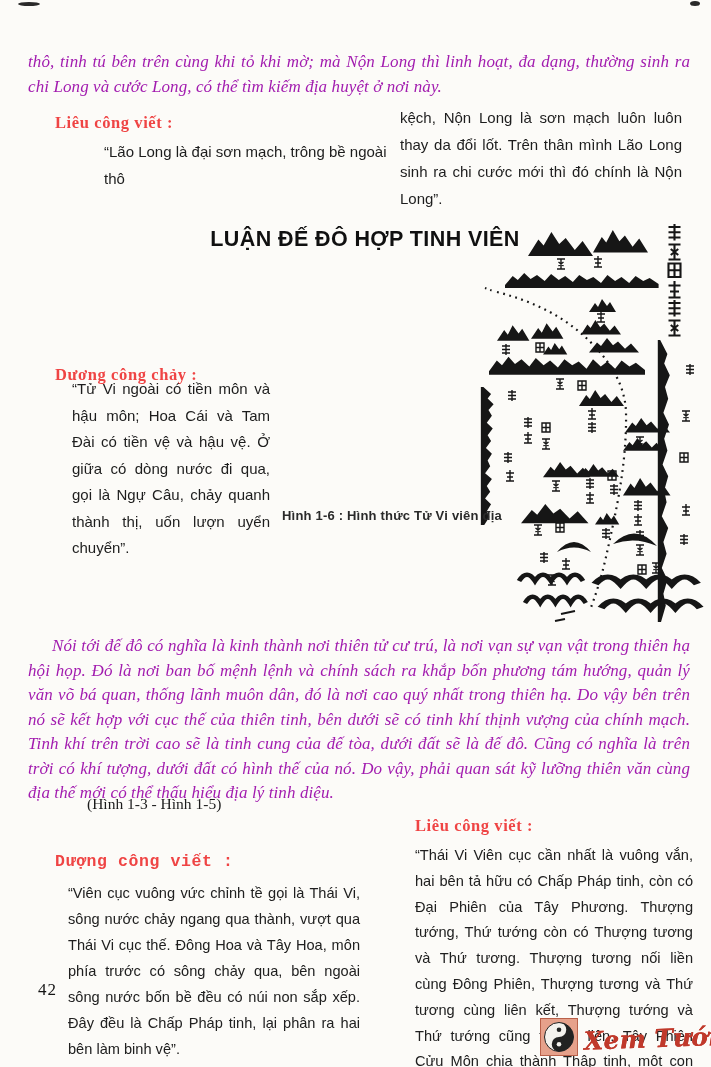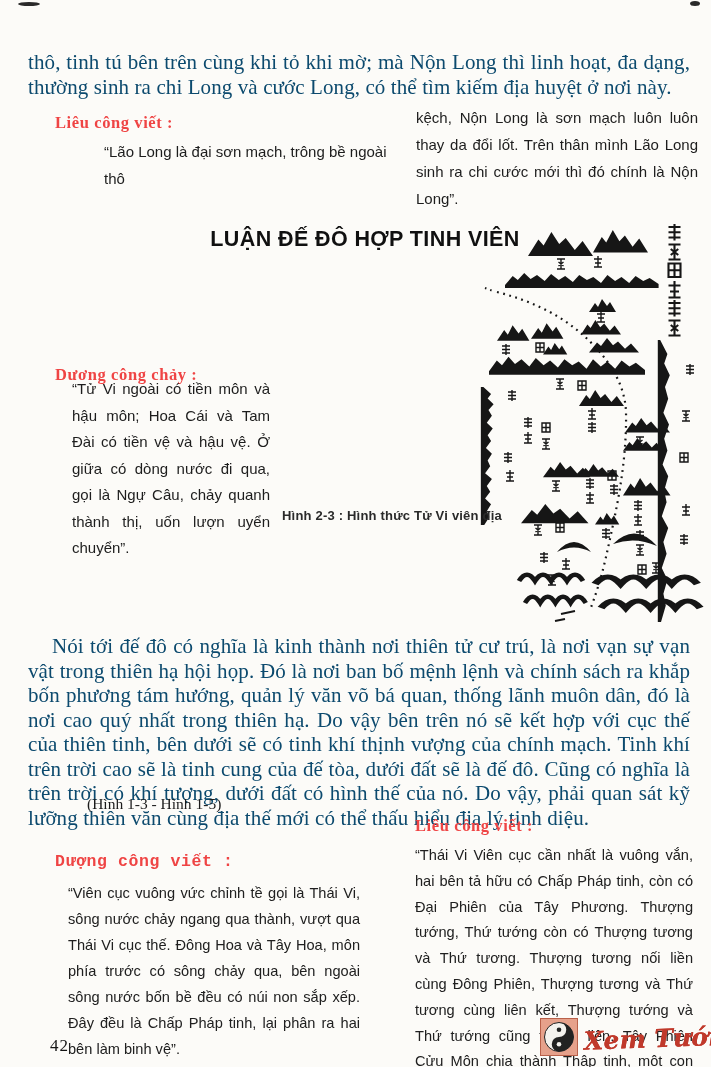--- a/index.html
+++ b/index.html
@@ -4,22 +4,22 @@
 <style>
   html,body{margin:0;padding:0;}
   body{
     width:711px;height:1067px;position:relative;overflow:hidden;
     background:#fcfbf8;
     font-family:"Liberation Serif", serif;
     color:#191919;
   }
   .abs{position:absolute;}
   .para{
-    font-size:21px;line-height:24.5px;text-align:justify;
-    color:#0c4a6e;letter-spacing:0.1px;
+    font-size:17px;line-height:24.5px;text-align:justify;
+    color:#a21caf;letter-spacing:0.1px;font-style:italic;
   }
   .heading{
     font-size:16.5px;font-weight:bold;letter-spacing:0.6px;color:#ef4444;
   }
   .quote-sans{
     font-family:"Liberation Sans", sans-serif;
     font-size:14.6px;line-height:26px;text-align:justify;color:#202020;
   }
   .quote-mid{
     font-family:"Liberation Sans", sans-serif;
@@ -47,21 +47,21 @@
 </head>
 <body>
 
 <div class="artifact" style="left:18px;top:2px;width:22px;height:4px;"></div>
 <div class="artifact" style="left:690px;top:1px;width:10px;height:5px;"></div>
 
 <div class="abs para" style="left:28px;top:50px;width:662px;">thô, tinh tú bên trên cùng khi tỏ khi mờ; mà Nộn Long thì linh hoạt, đa dạng, thường sinh ra chi Long và cước Long, có thể tìm kiếm địa huyệt ở nơi này.</div>
 
 <div class="abs heading" style="left:55px;top:113px;">Liêu công viết :</div>
 <div class="abs quote-mid" style="left:72px;top:139px;width:300px;text-align:left;margin-left:32px;">“Lão Long là đại sơn mạch, trông bề ngoài thô</div>
-<div class="abs quote-mid" style="left:416px;top:104px;width:282px;line-height:27px;">kệch, Nộn Long là sơn mạch luôn luôn thay da đổi lốt. Trên thân mình Lão Long sinh ra chi cước mới thì đó chính là Nộn Long”.</div>
+<div class="abs quote-mid" style="left:400px;top:104px;width:282px;line-height:27px;">kệch, Nộn Long là sơn mạch luôn luôn thay da đổi lốt. Trên thân mình Lão Long sinh ra chi cước mới thì đó chính là Nộn Long”.</div>
 
 <div class="abs section-title" style="left:150px;top:227px;width:430px;">LUẬN ĐẾ ĐÔ HỢP TINH VIÊN</div>
 
 <svg class="abs" style="left:473px;top:212px;" width="237" height="415" viewBox="0 0 237 415" aria-label="紫微垣地形式">
   <defs>
     <path id="pk1" d="M0,14 L6,5 L9,9 L13,1 L18,8 L21,4 L27,14 Z"></path>
     <path id="pk2" d="M0,16 L8,5 L12,9 L18,0 L24,8 L29,4 L36,12 L42,6 L50,16 Z"></path>
     <path id="rg1" d="M0,16 L6,7 L10,11 L15,4 L20,10 L25,6 L31,12 L36,5 L42,11 L47,7 L53,13 L58,6 L64,11 L69,8 L75,14 L80,6 L86,12 L91,8 L97,14 L102,7 L108,12 L113,9 L120,15 L120,19 L0,19 Z"></path>
     <path id="wv" d="M0,10 Q8,-4 16,10 Q24,-4 32,10 Q40,-4 48,10 Q56,-4 64,10" fill="none" stroke="#161616" stroke-width="5"></path>
     <g id="gA" fill="none" stroke="#161616" stroke-width="1.4">
@@ -172,33 +172,33 @@
     <use href="#gC" transform="translate(194,50) scale(1.5)"></use>
     <use href="#gD" transform="translate(194,69) scale(1.5)"></use>
     <use href="#gA" transform="translate(194,88) scale(1.5)"></use>
     <use href="#gB" transform="translate(194,107) scale(1.5)"></use>
   </g>
 </svg>
 
 <div class="abs heading" style="left:55px;top:365px;">Dương công chảy :</div>
 <div class="abs quote-mid" style="left:72px;top:376px;width:198px;">“Tử Vi ngoài có tiền môn và hậu môn; Hoa Cái và Tam Đài có tiền vệ và hậu vệ. Ở giữa có dòng nước đi qua, gọi là Ngự Câu, chảy quanh thành thị, uốn lượn uyển chuyển”.</div>
 
-<div class="abs fig-caption" style="left:282px;top:508px;">Hình 2-3 : Hình thức Tử Vi viên địa</div>
+<div class="abs fig-caption" style="left:282px;top:508px;">Hình 1-6 : Hình thức Tử Vi viên địa</div>
 
 <div class="abs para" style="left:28px;top:634px;width:662px;text-indent:24px;">Nói tới đế đô có nghĩa là kinh thành nơi thiên tử cư trú, là nơi vạn sự vạn vật trong thiên hạ hội họp. Đó là nơi ban bố mệnh lệnh và chính sách ra khắp bốn phương tám hướng, quản lý văn võ bá quan, thống lãnh muôn dân, đó là nơi cao quý nhất trong thiên hạ. Do vậy bên trên nó sẽ kết hợp với cục thế của thiên tinh, bên dưới sẽ có tinh khí thịnh vượng của chính mạch. Tinh khí trên trời cao sẽ là tinh cung của đế tòa, dưới đất sẽ là đế đô. Cũng có nghĩa là trên trời có khí tượng, dưới đất có hình thế của nó. Do vậy, phải quan sát kỹ lưỡng thiên văn cùng địa thế mới có thể thấu hiểu địa lý tinh diệu.</div>
 
 <div class="abs fig-ref" style="left:55px;top:795px;">(Hình 1-3 - Hình 1-5)</div>
 
 <div class="abs heading" style="left:415px;top:816px;">Liêu công viết :</div>
 <div class="abs quote-sans" style="left:415px;top:843px;width:278px;line-height:25.8px;">“Thái Vi Viên cục cần nhất là vuông vắn, hai bên tả hữu có Chấp Pháp tinh, còn có Đại Phiên của Tây Phương. Thượng tướng, Thứ tướng còn có Thượng tương và Thứ tương. Thượng tương nối liền cùng Đông Phiên, Thượng tương và Thứ tương cùng liên kết, Thượng tướng và Thứ tướng cũng tương liên. Tây Phiên Cửu Môn chia thành Thập tinh, một con sông chảy vòng qua Viên thành”.</div>
 
 <div class="abs heading" style="left:55px;top:852px;font-family:Liberation Mono, monospace;">Dượng công viết :</div>
 <div class="abs quote-sans" style="left:68px;top:880px;width:292px;">“Viên cục vuông vức chỉnh tề gọi là Thái Vi, sông nước chảy ngang qua thành, vượt qua Thái Vi cục thế. Đông Hoa và Tây Hoa, môn phía trước có sông chảy qua, bên ngoài sông nước bốn bề đều có núi non sắp xếp. Đây đều là Chấp Pháp tinh, lại phân ra hai bên làm binh vệ”.</div>
 
-<div class="abs page-num" style="left:38px;top:1036px;margin-left:12px;">42</div>
+<div class="abs page-num" style="left:38px;top:980px;">42</div>
 
 <div class="abs watermark" style="left:540px;top:1018px;">
   <svg width="38" height="38" viewBox="0 0 38 38">
     <rect x="0.5" y="0.5" width="37" height="37" fill="#e6a18b" stroke="#b9614a" stroke-width="1"></rect>
     <circle cx="19" cy="19" r="14.5" fill="#f4f2ee" stroke="#222" stroke-width="1"></circle>
     <path d="M19,4.5 a14.5,14.5 0 0 1 0,29 a7.25,7.25 0 0 1 0,-14.5 a7.25,7.25 0 0 0 0,-14.5 Z" fill="#222"></path>
     <circle cx="19" cy="11.75" r="2.3" fill="#222"></circle>
     <circle cx="19" cy="26.25" r="2.3" fill="#f4f2ee"></circle>
   </svg>
   <span class="wm-text">Xem Tướng.net</span>

